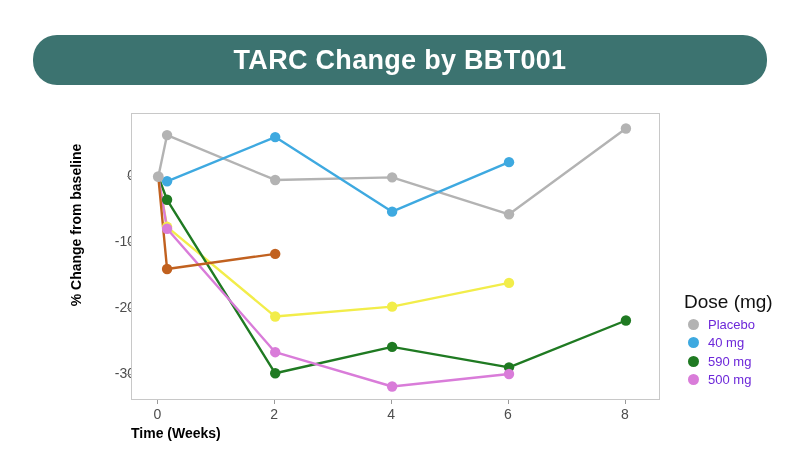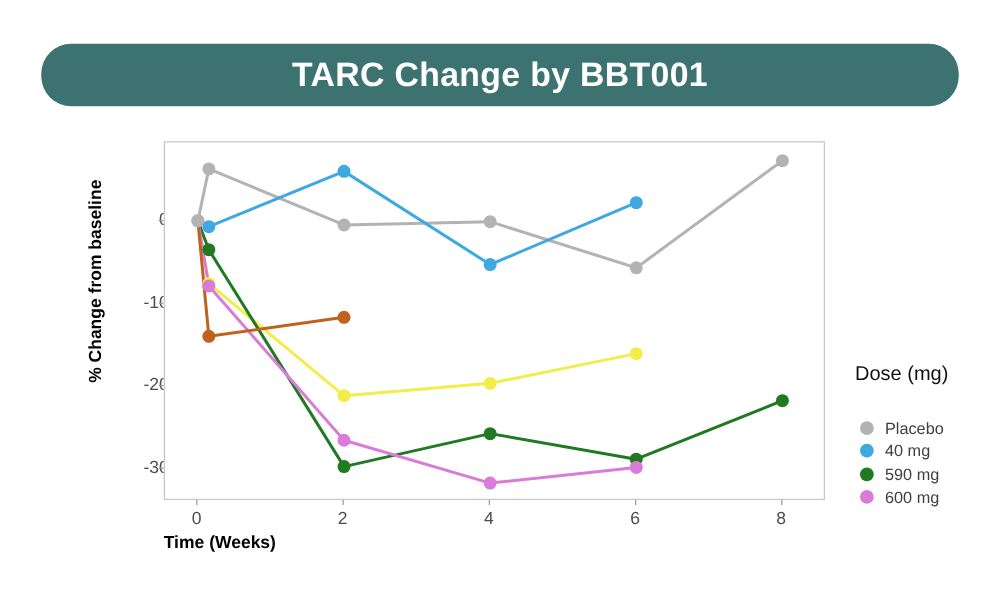--- a/index.html
+++ b/index.html
@@ -49,31 +49,31 @@
   }
   #x-axis-title{
     position:absolute;left:131px;top:330px;width:529px;
     font-size:14px;font-weight:bold;color:#000;
     font-family:"Liberation Sans", sans-serif;
   }
 
   
   #legend{position:absolute;left:684px;top:196px;width:110px;}
   #legend-title{
-    font-size:16px;color:#111;margin-bottom:24px;
+    font-size:19px;color:#111;margin-bottom:2px;
     font-family:"Liberation Sans", sans-serif;
   }
   .legend-row{display:flex;align-items:center;height:18.5px;}
   .legend-key{
     width:18px;height:14px;margin-right:6px;flex:0 0 18px;
     display:flex;align-items:center;justify-content:center;
   }
   .legend-dot{width:11px;height:11px;border-radius:50%;display:block;}
   .legend-label{
-    font-size:13px;color:#404040;white-space:nowrap;
+    font-size:13px;color:#6d28d9;white-space:nowrap;
     font-family:"Liberation Sans", sans-serif;
   }
 </style>
 </head>
 <body>
 
 <div id="slide">
 
   <div id="title-banner">
     <span id="title-text">TARC Change by BBT001</span>
@@ -185,19 +185,19 @@
           <div class="legend-row">
             <span class="legend-key">
               <span class="legend-dot" style="background: rgb(31, 122, 34);"></span>
             </span>
             <span class="legend-label">590 mg</span>
           </div>
           <div class="legend-row">
             <span class="legend-key">
               <span class="legend-dot" style="background: rgb(217, 124, 217);"></span>
             </span>
-            <span class="legend-label">600 mg</span>
+            <span class="legend-label">500 mg</span>
           </div>
         </div>
     </div>
 
   </div>
 </div>
 
 </body></html>

